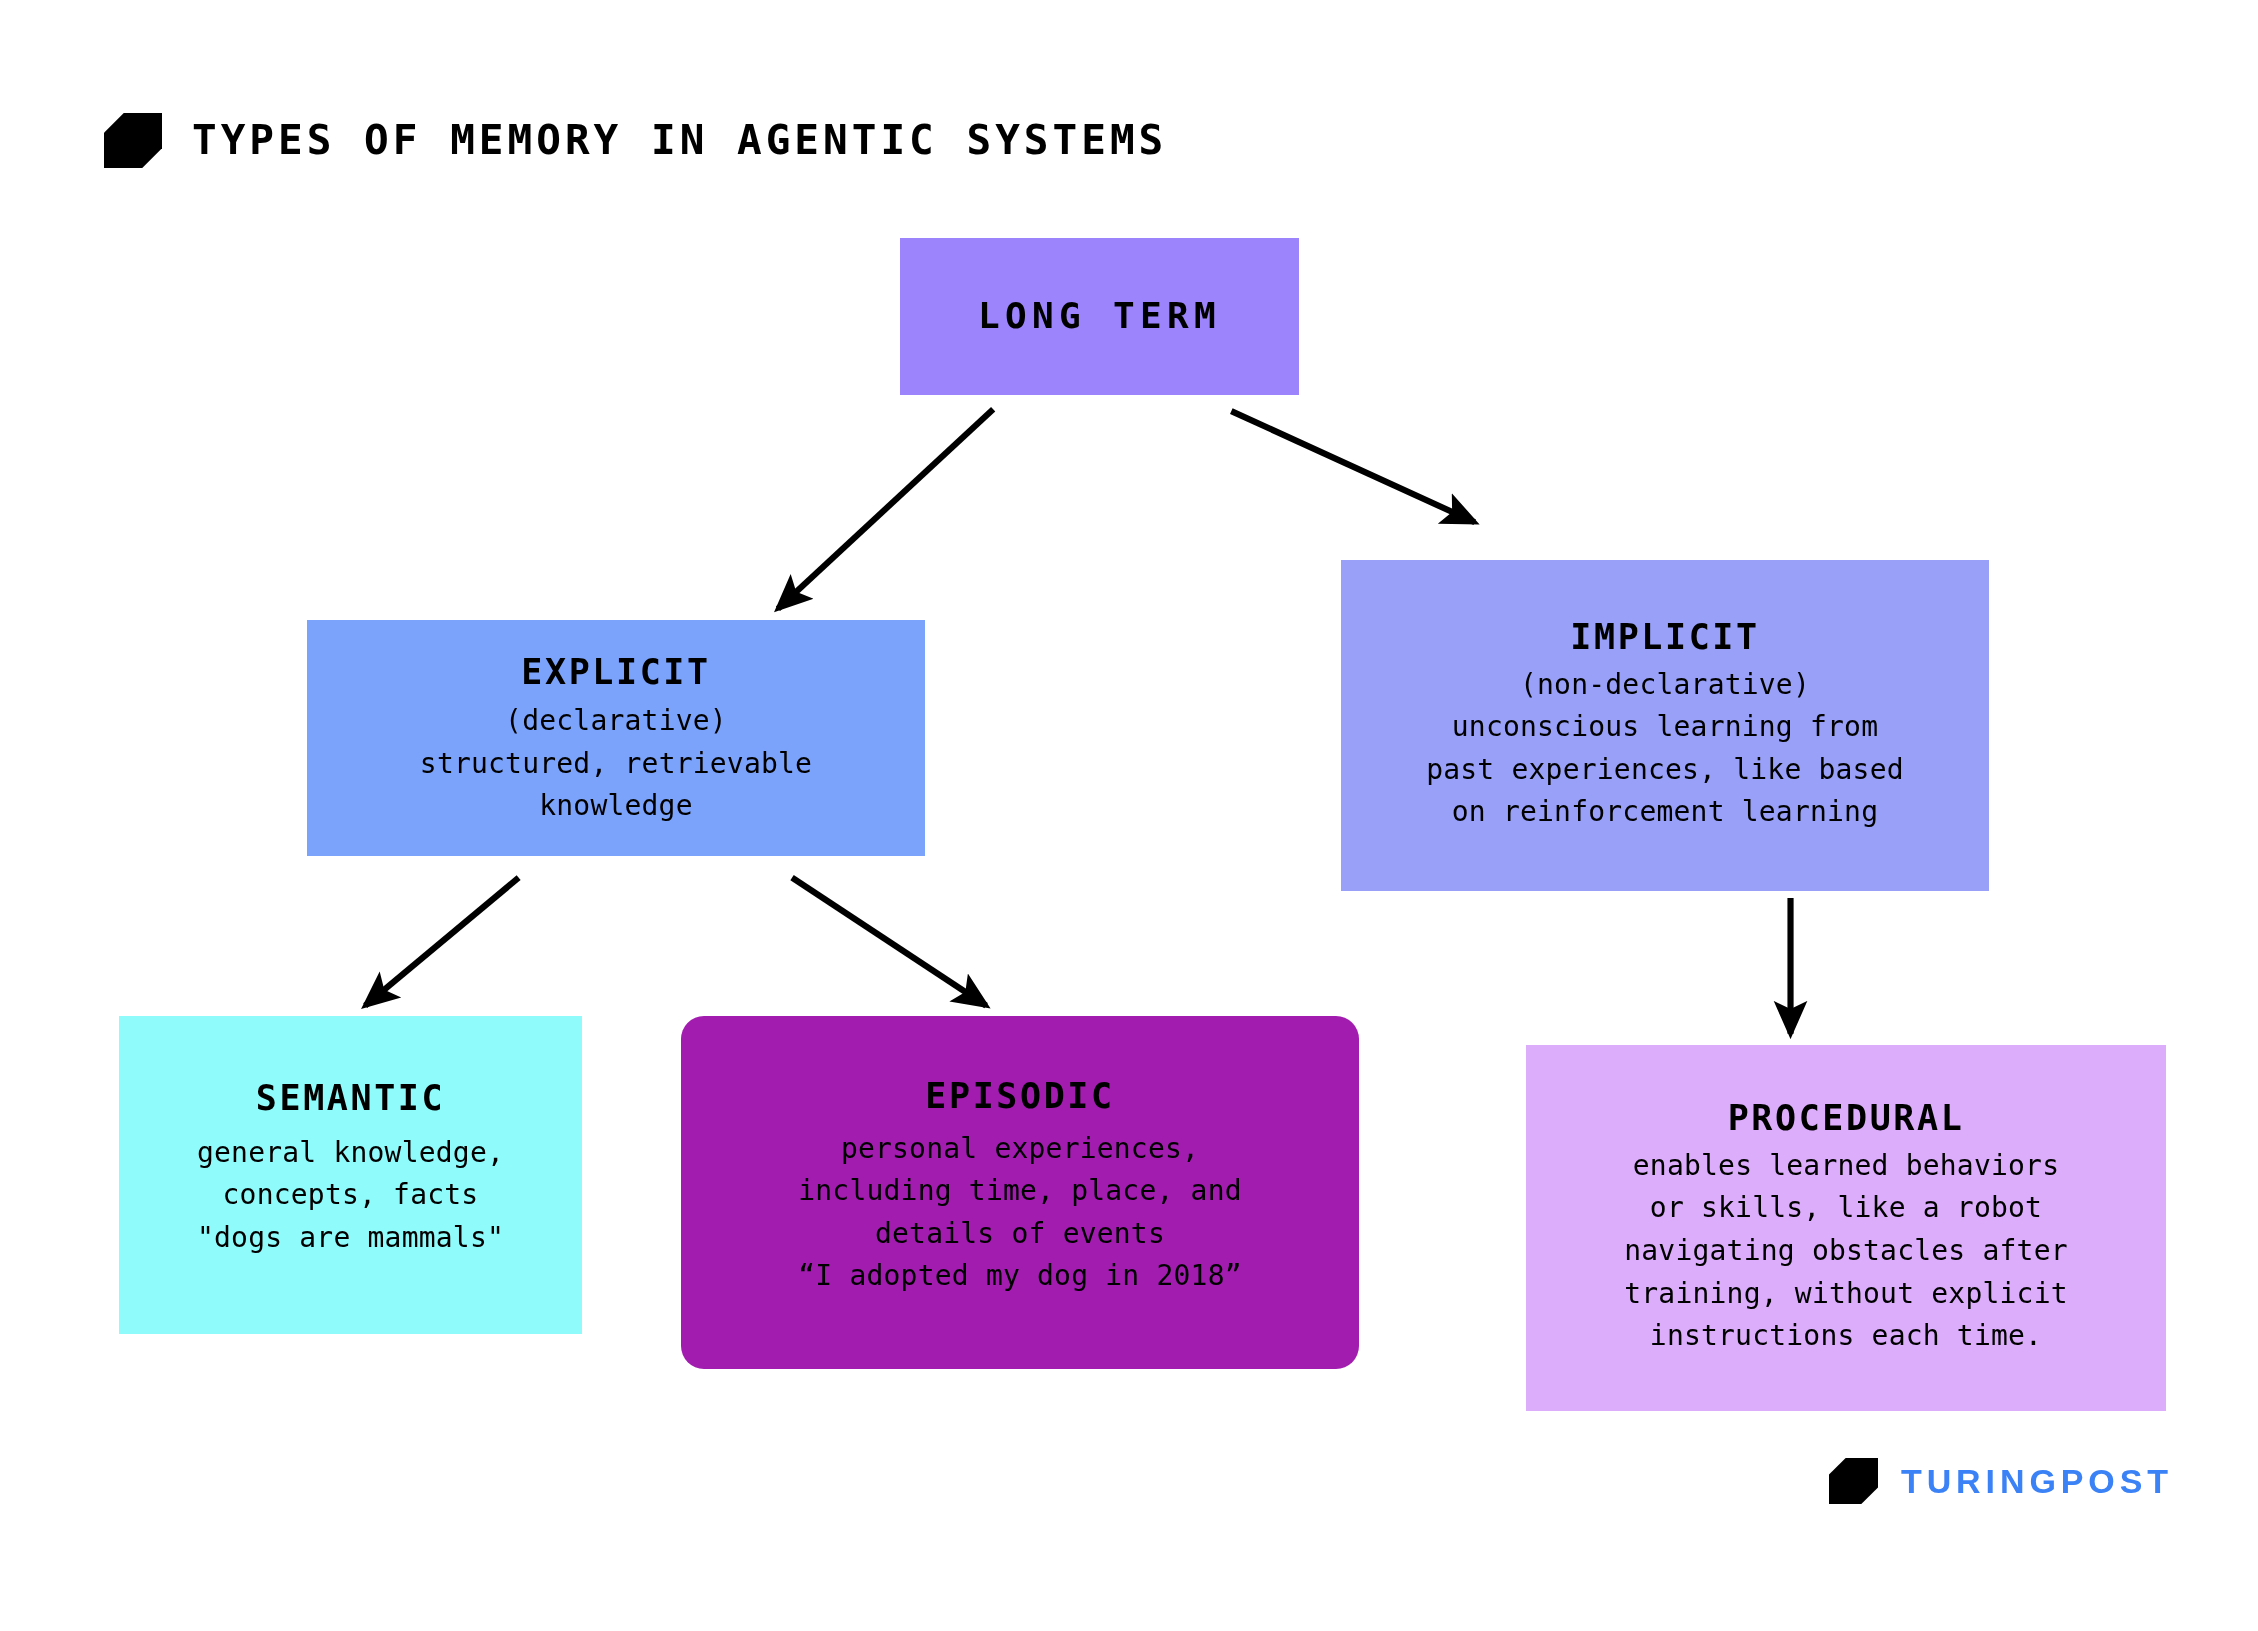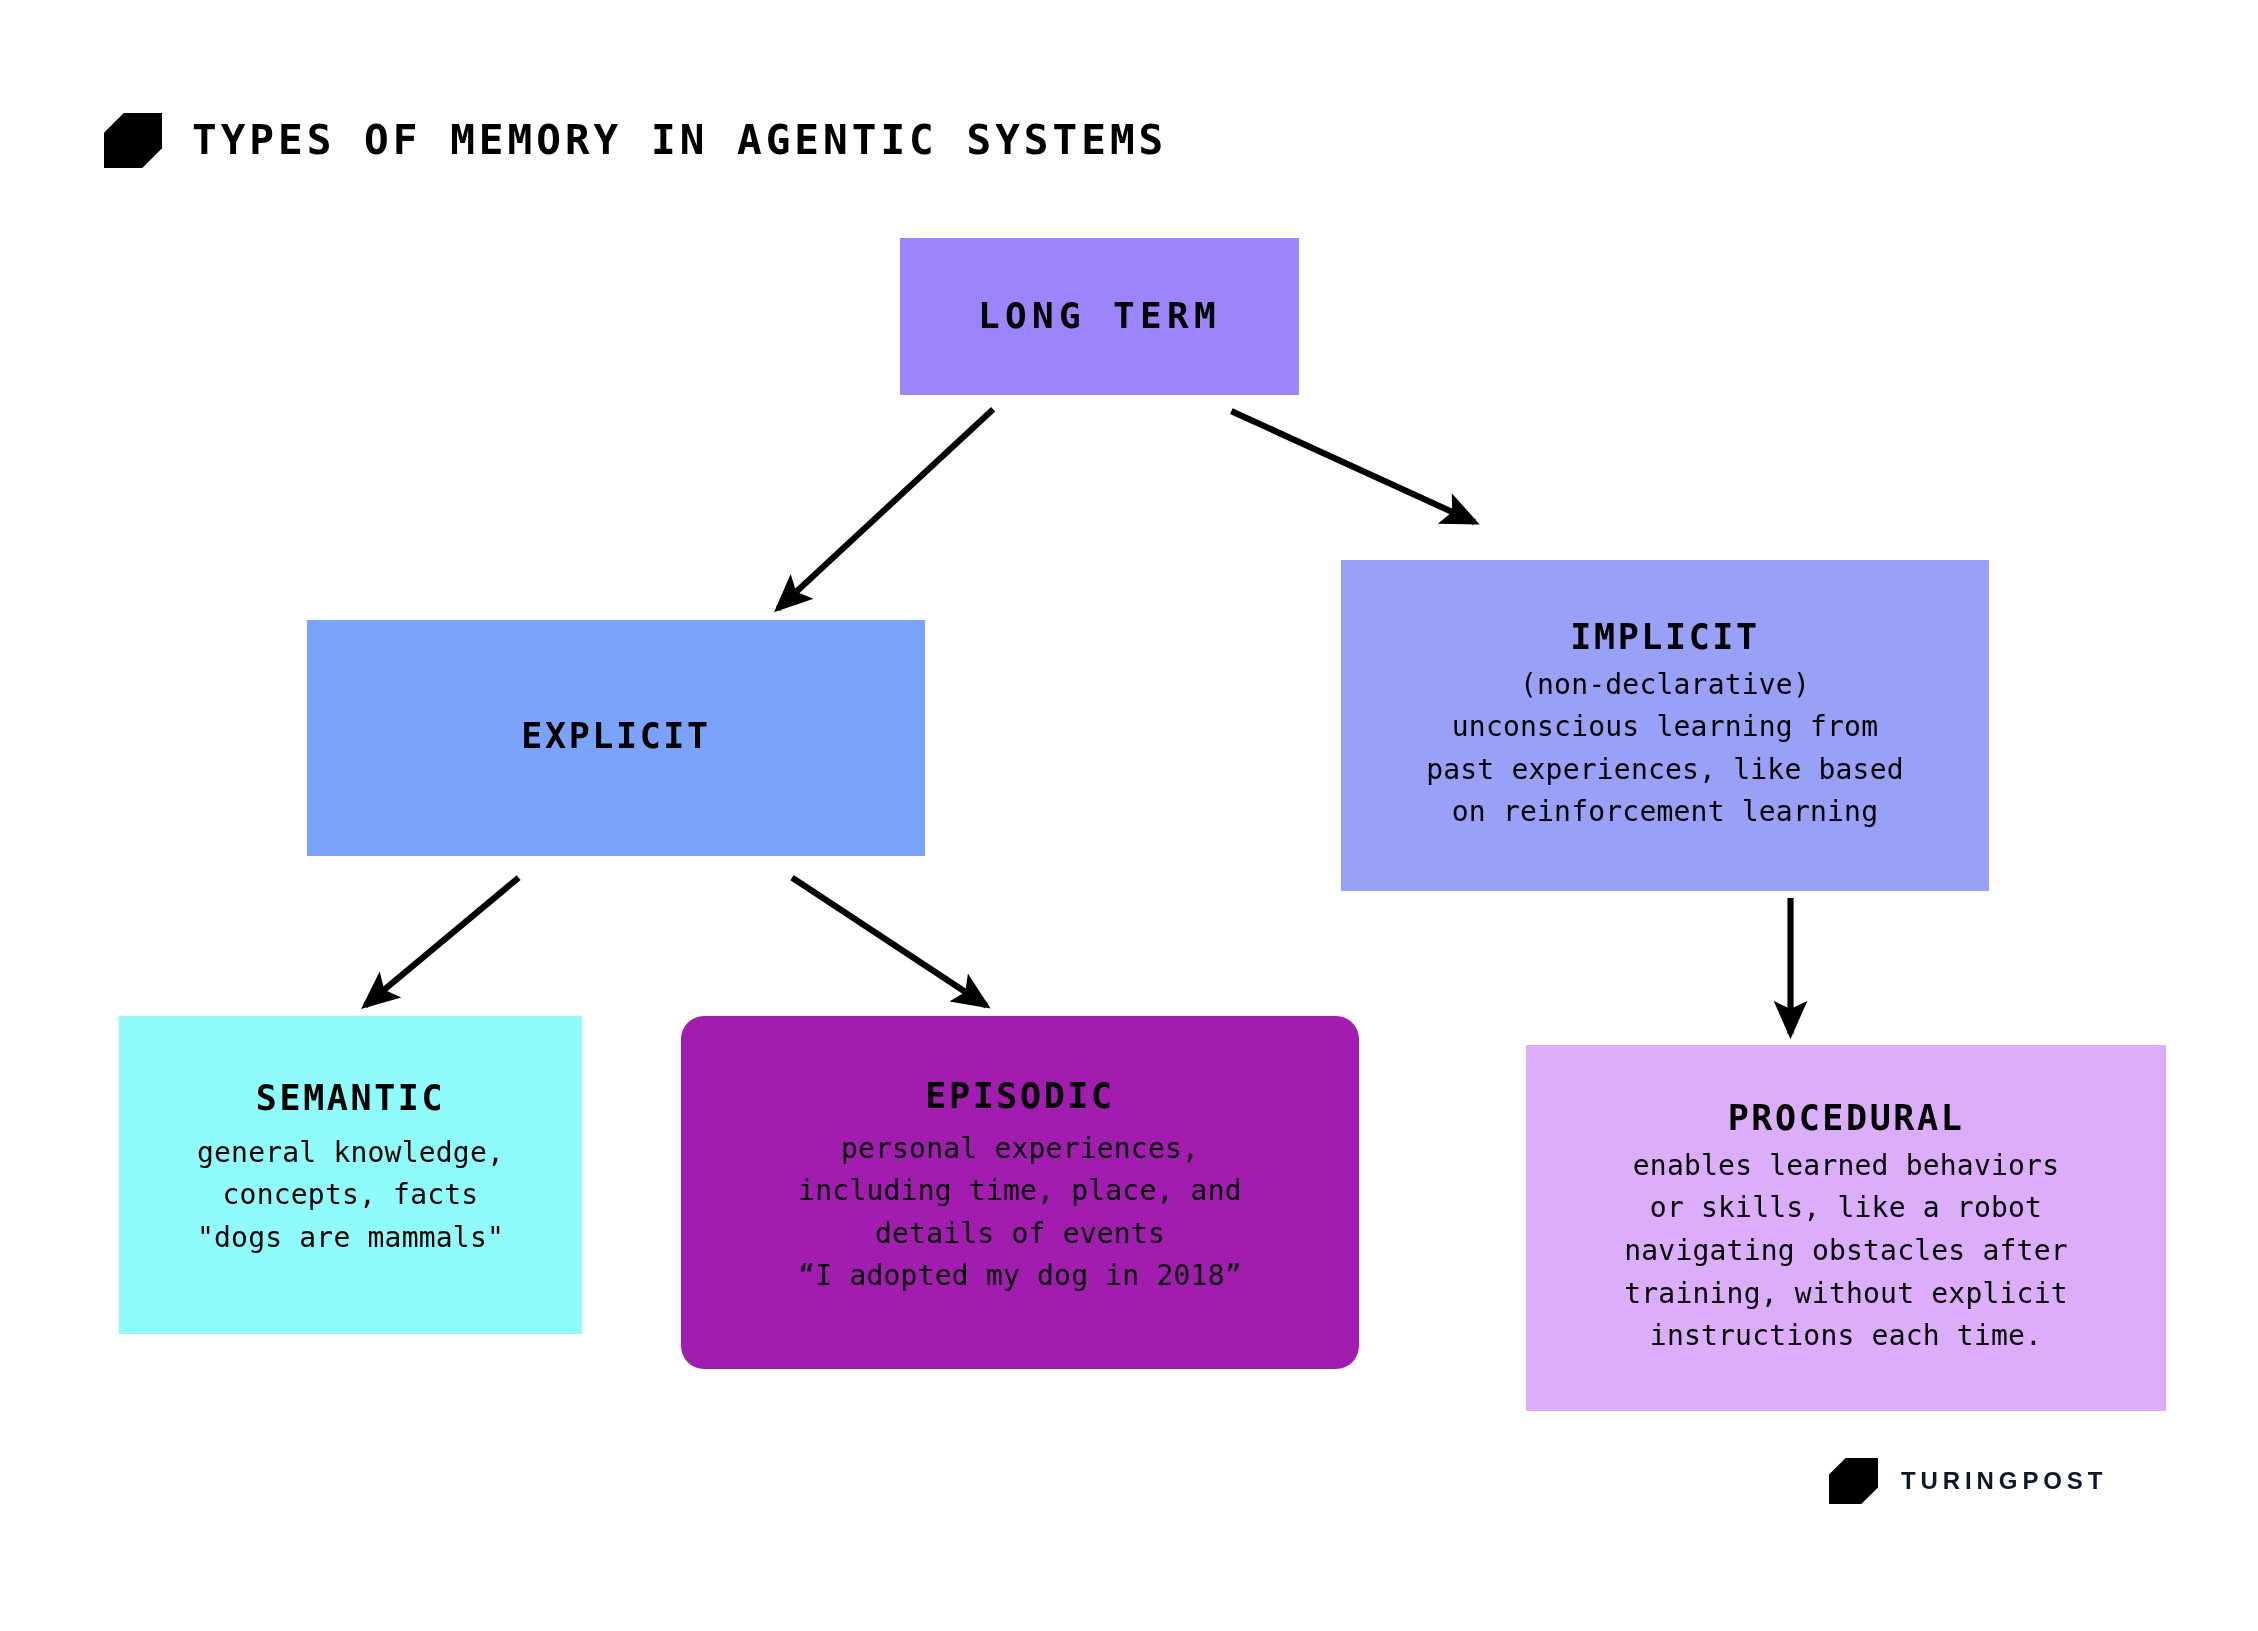--- a/index.html
+++ b/index.html
@@ -141,23 +141,23 @@
   .brand-mark-sm {
     width: 49px;
     height: 46px;
     background: #000000;
     flex: 0 0 auto;
     clip-path: polygon(34% 0%, 100% 0%, 100% 64%, 66% 100%, 0% 100%, 0% 36%);
   }
   #footer-wordmark {
     font-family: "Liberation Sans", sans-serif;
     font-weight: 700;
-    font-size: 24px;
+    font-size: 34px;
     letter-spacing: 4.9px;
-    color: #0f172a;
+    color: #3b82f6;
     white-space: nowrap;
     line-height: 1;
   }
 </style>
 </head>
 <body>
 
 <div id="canvas">
 
   <div id="header">
@@ -182,20 +182,25 @@
 
     <line x1="2030" y1="1018" x2="2030" y2="1172" stroke="#000000" stroke-width="7" marker-end="url(#ah)"></line>
   </svg>
 
   <div class="node" id="node-long-term" style="background: rgb(156, 132, 252); justify-content: center;">
     <div class="node-title">LONG TERM</div>
   </div>
 
   <div class="node" id="node-explicit" style="background: rgb(123, 163, 251);">
     <div class="node-title">EXPLICIT</div>
+    <div class="node-body">
+      <span class="ln">(declarative)</span>
+      <span class="ln">structured, retrievable</span>
+      <span class="ln">knowledge</span>
+    </div>
   </div>
 
   <div class="node" id="node-implicit" style="background: rgb(152, 160, 248);">
     <div class="node-title">IMPLICIT</div>
     <div class="node-body">
       <span class="ln">(non-declarative)</span>
       <span class="ln">unconscious learning from</span>
       <span class="ln">past experiences, like based</span>
       <span class="ln">on reinforcement learning</span>
     </div>

